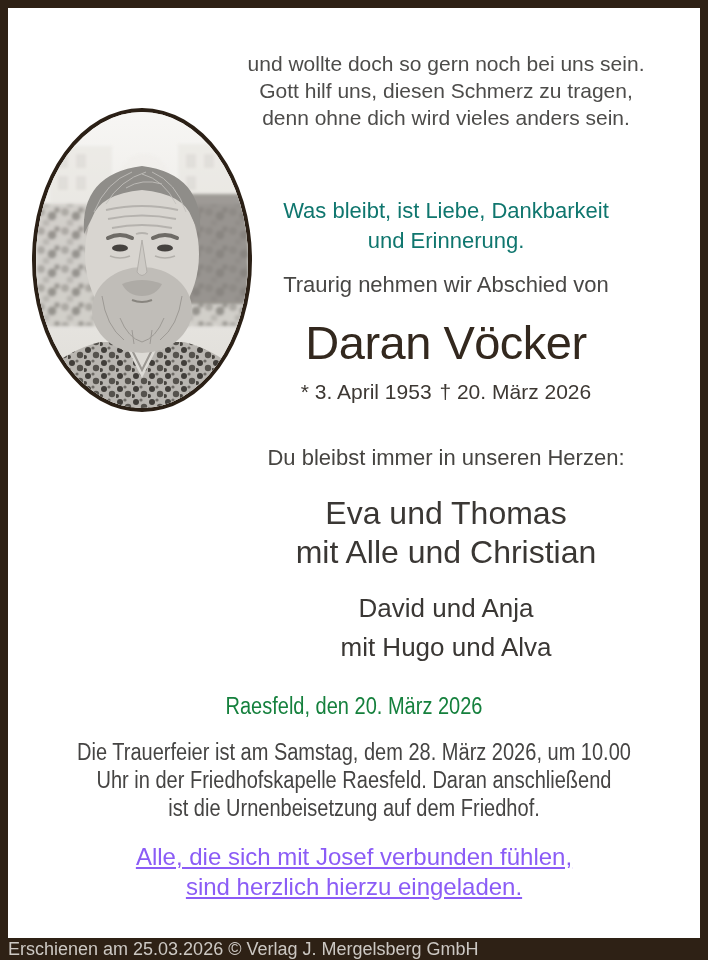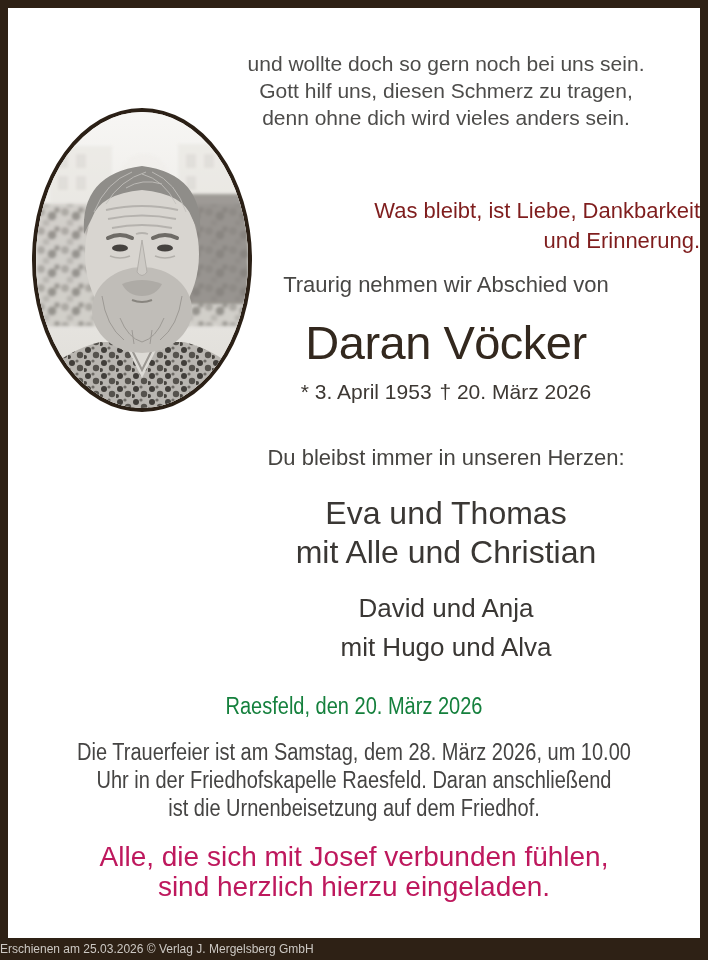--- a/index.html
+++ b/index.html
@@ -27,42 +27,42 @@
     overflow: hidden;
     box-sizing: border-box;
     background: #e9e7e3;
   }
   .portrait svg { display: block; width: 100%; height: 100%; }
   
   .txt { position: absolute; text-align: center; color: #4a4a48; }
   .col { left: 184px; width: 508px; }
   .full { left: 0; width: 692px; }
   .poem      { top: 42px;  font-size: 21px; line-height: 27px; color: #4d4c4a; }
-  .tribute   { top: 188px; font-size: 22px; line-height: 30px; color: #7f1d1d; text-align: right; }
+  .tribute   { top: 188px; font-size: 22px; line-height: 30px; color: #0f766e; }
   .farewell  { top: 264px; font-size: 22px; color: #484745; }
   .name      { top: 308px; font-size: 47px; line-height: 1.15; color: #33281e; letter-spacing: -0.5px; }
   .dates     { top: 372px; font-size: 21px; color: #3d3833; }
   .dates .d  { display: inline-block; margin: 0 1px; }
   .hearts    { top: 437px; font-size: 22px; color: #464441; }
   .family-a  { top: 486px; font-size: 32px; line-height: 39px; color: #3a3734; }
   .family-b  { top: 581px; font-size: 26px; line-height: 39px; color: #3a3734; }
   .place     { top: 685px; font-size: 23px; color: #15803d; }
   .service   { top: 730px; font-size: 23px; line-height: 28px; color: #454443; }
   .condensed { transform: scaleX(0.87); transform-origin: 50% 0; }
-  .invite    { top: 834px; font-size: 28px; line-height: 30px; color: #be185d; }
+  .invite    { top: 834px; font-size: 24px; line-height: 30px; color: #8b5cf6; text-decoration: underline; }
   .line { display: block; }
   
   .footer {
     position: absolute;
     left: 0; top: 938px;
     width: 708px; height: 22px;
     display: flex; align-items: center;
-    padding-left: 0; box-sizing: border-box;
+    padding-left: 8px; box-sizing: border-box;
     color: #ccc8c3;
-    font-size: 12px;
+    font-size: 18px;
     font-family: "Liberation Sans", sans-serif;
   }
 </style>
 </head>
 <body>
 
 <div class="page">
   <div class="sheet">
 
     <div class="portrait">

